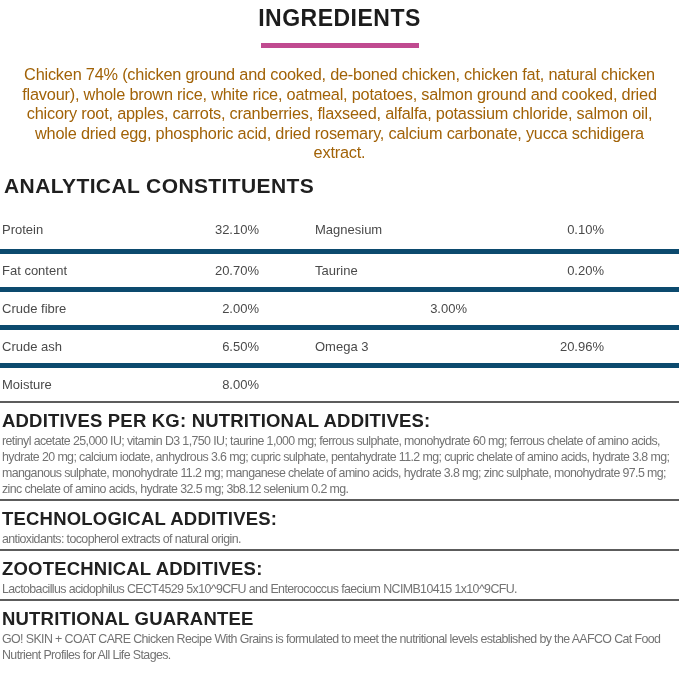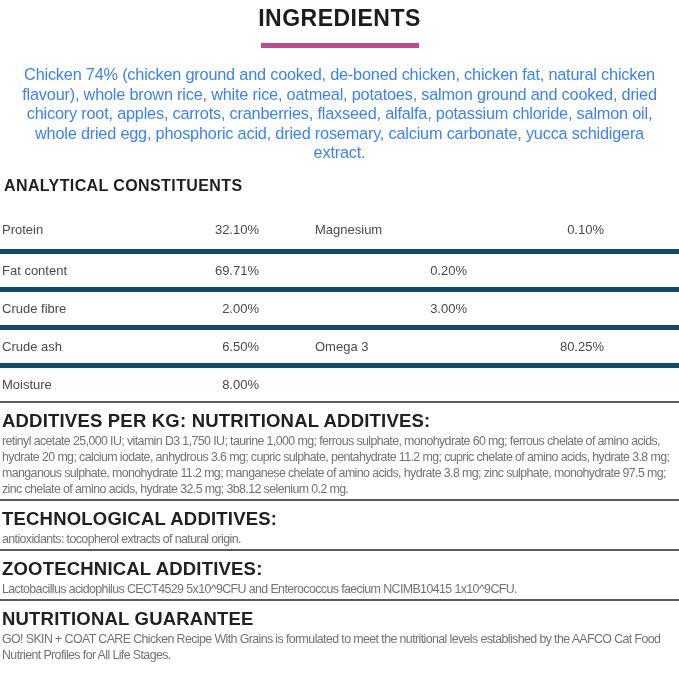--- a/index.html
+++ b/index.html
@@ -26,26 +26,26 @@
     width: 158px; height: 5px;
     margin: 8px auto 0 auto;
     background: #c04a90;
   }
   .ingredients {
     margin: 17px 16px 0 16px;
     text-align: center;
     font-size: 16.3px;
     line-height: 19.5px;
     letter-spacing: -0.2px;
-    color: #3b82f6;
+    color: #a16207;
   }
 
   .analytical-heading {
     margin: 13px 0 0 4px;
-    font-size: 16px;
+    font-size: 21px;
     line-height: 20px;
     font-weight: bold;
     letter-spacing: 0.4px;
     color: #1f1f1f;
   }
 
   .table { margin-top: 15px; }
   .t-row {
     display: grid;
     grid-template-columns: 177px 80px 56px 152px 137px;
@@ -98,38 +98,39 @@
     <div class="t-row">
       <div class="t-label">Protein</div>
       <div class="t-val">32.10%</div>
       <div></div>
       <div class="t-label">Magnesium</div>
       <div class="t-val">0.10%</div>
     </div>
 
     <div class="t-row">
       <div class="t-label">Fat content</div>
-      <div class="t-val">69.71%</div>
+      <div class="t-val">20.70%</div>
       <div></div>
+      <div class="t-label">Taurine</div>
       <div class="t-val">0.20%</div>
     </div>
 
     <div class="t-row">
       <div class="t-label">Crude fibre</div>
       <div class="t-val">2.00%</div>
       <div></div>
       <div class="t-val">3.00%</div>
     </div>
 
     <div class="t-row">
       <div class="t-label">Crude ash</div>
       <div class="t-val">6.50%</div>
       <div></div>
       <div class="t-label">Omega 3</div>
-      <div class="t-val">80.25%</div>
+      <div class="t-val">20.96%</div>
     </div>
 
     <div class="t-row">
       <div class="t-label">Moisture</div>
       <div class="t-val">8.00%</div>
       <div></div>
       <div class="t-label"></div>
       <div class="t-val"></div>
     </div>
 

